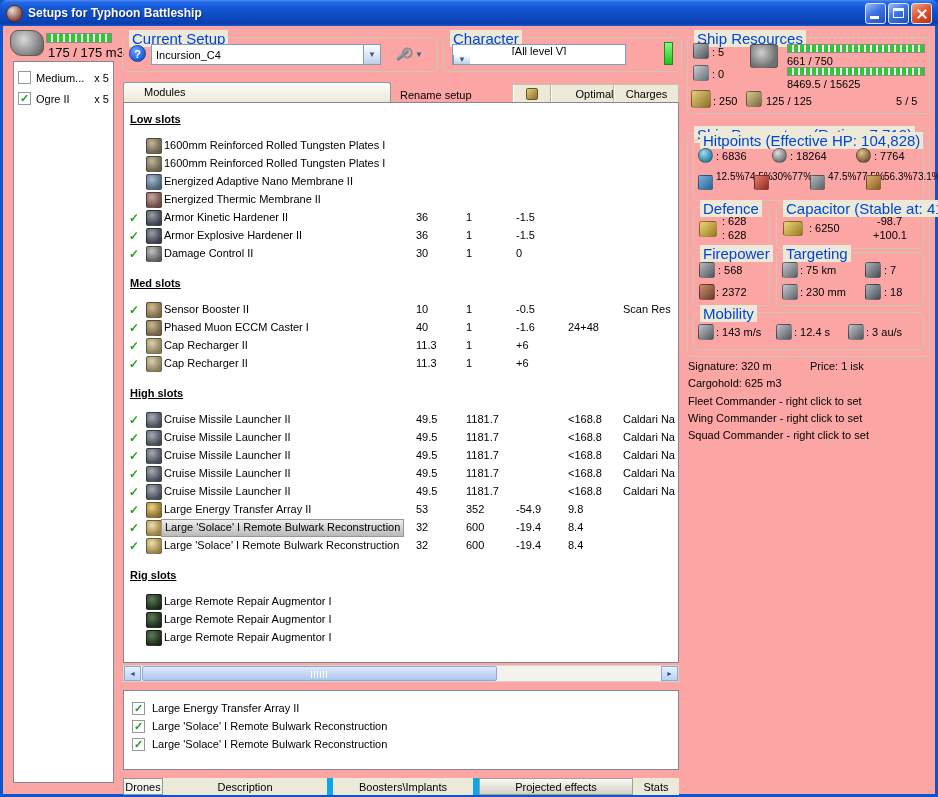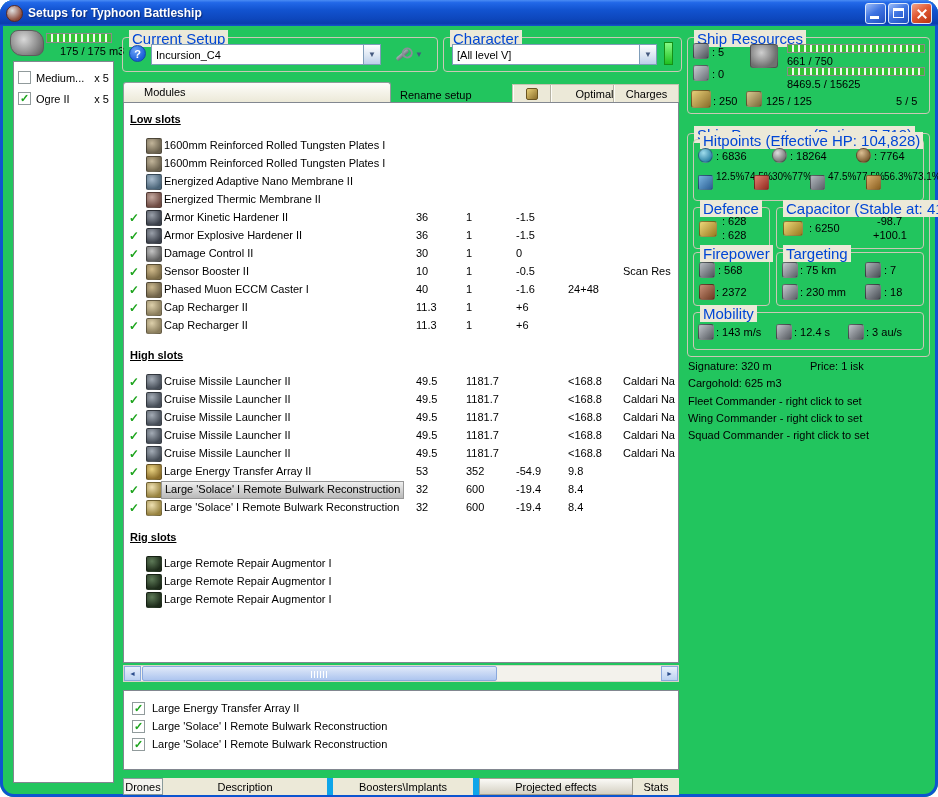--- a/index.html
+++ b/index.html
@@ -1,18 +1,18 @@
 <!DOCTYPE html>
 <html><head>
 <meta charset="utf-8">
 <style>
   *{margin:0;padding:0;box-sizing:border-box;}
   html,body{background:#ffffff;}
   body{font-family:"Liberation Sans",sans-serif;font-size:11px;color:#000;}
-  .win{position:relative;width:938px;height:797px;background:#22c55e;box-shadow:inset 0 0 0 3px #0c55d0;overflow:hidden;border-radius:14px;}
+  .win{position:relative;width:938px;height:797px;background:#fca5a5;box-shadow:inset 0 0 0 3px #0c55d0;overflow:hidden;}
   
   .titlebar{position:absolute;top:0;left:0;width:100%;height:26px;border-radius:7px 7px 0 0;
     background:linear-gradient(180deg,#4a8cf4 0%,#2268e8 10%,#1253d0 38%,#0d47bd 72%,#0a3eae 90%,#1556cc 100%);
     display:flex;align-items:center;gap:5px;padding:0 6px;}
   .title-text{color:#fff;font-weight:bold;font-size:12px;text-shadow:1px 1px 1px #082a78;flex:1;white-space:nowrap;overflow:hidden;}
   .wbtns{display:flex;gap:2px;}
   .wbtn{width:21px;height:21px;border:1px solid #dbe8fb;border-radius:3px;position:relative;cursor:pointer;}
   .btn-min,.btn-max{background:linear-gradient(145deg,#9cbcf8 0%,#3f74e2 45%,#1f4fc0 100%);}
   .btn-close{background:linear-gradient(145deg,#f4a58a 0%,#e25a34 45%,#b93311 100%);}
   .g-min{position:absolute;left:4px;bottom:4px;width:9px;height:3px;background:#fff;}
@@ -29,21 +29,21 @@
   .combo{position:absolute;height:21px;background:#fff;border:1px solid #7f9db9;display:flex;align-items:center;cursor:pointer;}
   .combo-text{flex:1;padding:0 4px;overflow:hidden;white-space:nowrap;}
   .combo-btn{width:17px;align-self:stretch;border-left:1px solid #7f9db9;background:linear-gradient(180deg,#fefefe,#dce6f3 55%,#bcd0ea);display:flex;align-items:center;justify-content:center;color:#44597f;font-size:8px;}
   .cb{width:13px;height:13px;background:#fff;border:1px solid #919b9c;display:inline-flex;align-items:center;justify-content:center;flex:none;cursor:pointer;}
   .cm{color:#1da41d;font-weight:bold;font-size:11px;line-height:1;}
   .bar{border:1px solid #8a8a8a;background:repeating-linear-gradient(90deg,#35c435 0 4px,#eef8ee 4px 6px);}
   
   .drone-bay-icon{position:absolute;left:10px;top:30px;width:34px;height:26px;border-radius:8px 12px 8px 12px;
     background:radial-gradient(circle at 40% 35%,#d9d9d9,#8a8a8a 60%,#555);border:1px solid #5d5d5d;}
   .capbar{position:absolute;left:46px;top:33px;width:66px;height:10px;}
-  .captext{position:absolute;left:60px;top:45px;font-size:11px;}
+  .captext{position:absolute;left:48px;top:45px;font-size:13px;}
   .dronebox{position:absolute;left:13px;top:61px;width:101px;height:722px;background:#fff;border:1px solid #828790;padding:5px 2px 0 4px;overflow:hidden;}
   .ditem{height:21px;display:flex;align-items:center;gap:5px;}
   .dname{flex:1;overflow:hidden;white-space:nowrap;}
   .dqty{margin-right:2px;white-space:nowrap;}
   
   .helpico{position:absolute;left:6px;top:7px;width:17px;height:17px;border-radius:50%;border:1px solid #1247a8;color:#fff;font-weight:bold;font-size:11px;display:flex;align-items:center;justify-content:center;background:radial-gradient(circle at 35% 30%,#6aa2f8,#1b5fd8 70%);cursor:pointer;}
   .wrenchbox{position:absolute;left:272px;top:6px;width:40px;height:21px;display:flex;align-items:center;gap:5px;cursor:pointer;}
   .wrench{width:15px;height:4px;background:linear-gradient(180deg,#aab0b8,#6a7078);transform:rotate(-40deg);border-radius:2px;position:relative;}
   .wrench::after{content:"";position:absolute;right:-3px;top:-2px;width:7px;height:7px;border:2px solid #8a9098;border-radius:50%;background:transparent;}
   .dropglyph{color:#44597f;font-size:8px;}
@@ -175,21 +175,21 @@
       <span class="combo-btn">▼</span>
     </div>
     <div class="wrenchbox">
       <span class="wrench"></span>
       <span class="dropglyph">▼</span>
     </div>
   </div>
 
   <div class="gb" style="left:443px;top:37px;width:239px;height:35px;">
     <span class="gl">Character</span>
-    <div class="combo" style="left:8px;top:6px;width:205px;">
+    <div class="combo" style="left:8px;top:6px;width:174px;flex-direction:column;">
       <span class="combo-text">[All level V]</span>
       <span class="combo-btn">▼</span>
     </div>
     <span class="charstatus"></span>
   </div>
 
   <div class="modtab">Modules</div>
   <div class="rename">Rename setup</div>
   <div class="colhead">
     <span class="hcell hc1">
@@ -278,20 +278,21 @@
             <span class="cv c1">30</span>
             <span class="cv c2">1</span>
             <span class="cv c3">0</span>
             <span class="cv c4"></span>
             <span class="cv c5"></span>
           </div>
         </div>
     </div>
 
     <div class="sect">
+      <div class="sect-title"><span>Med slots</span></div>
       <div>
 
           <div class="mrow">
             <span class="chk">✓</span>
             <span class="mic sensor-booster-icon"></span>
             <span class="mname">Sensor Booster II</span>
             <span class="cv c1">10</span>
             <span class="cv c2">1</span>
             <span class="cv c3">-0.5</span>
             <span class="cv c4"></span>

